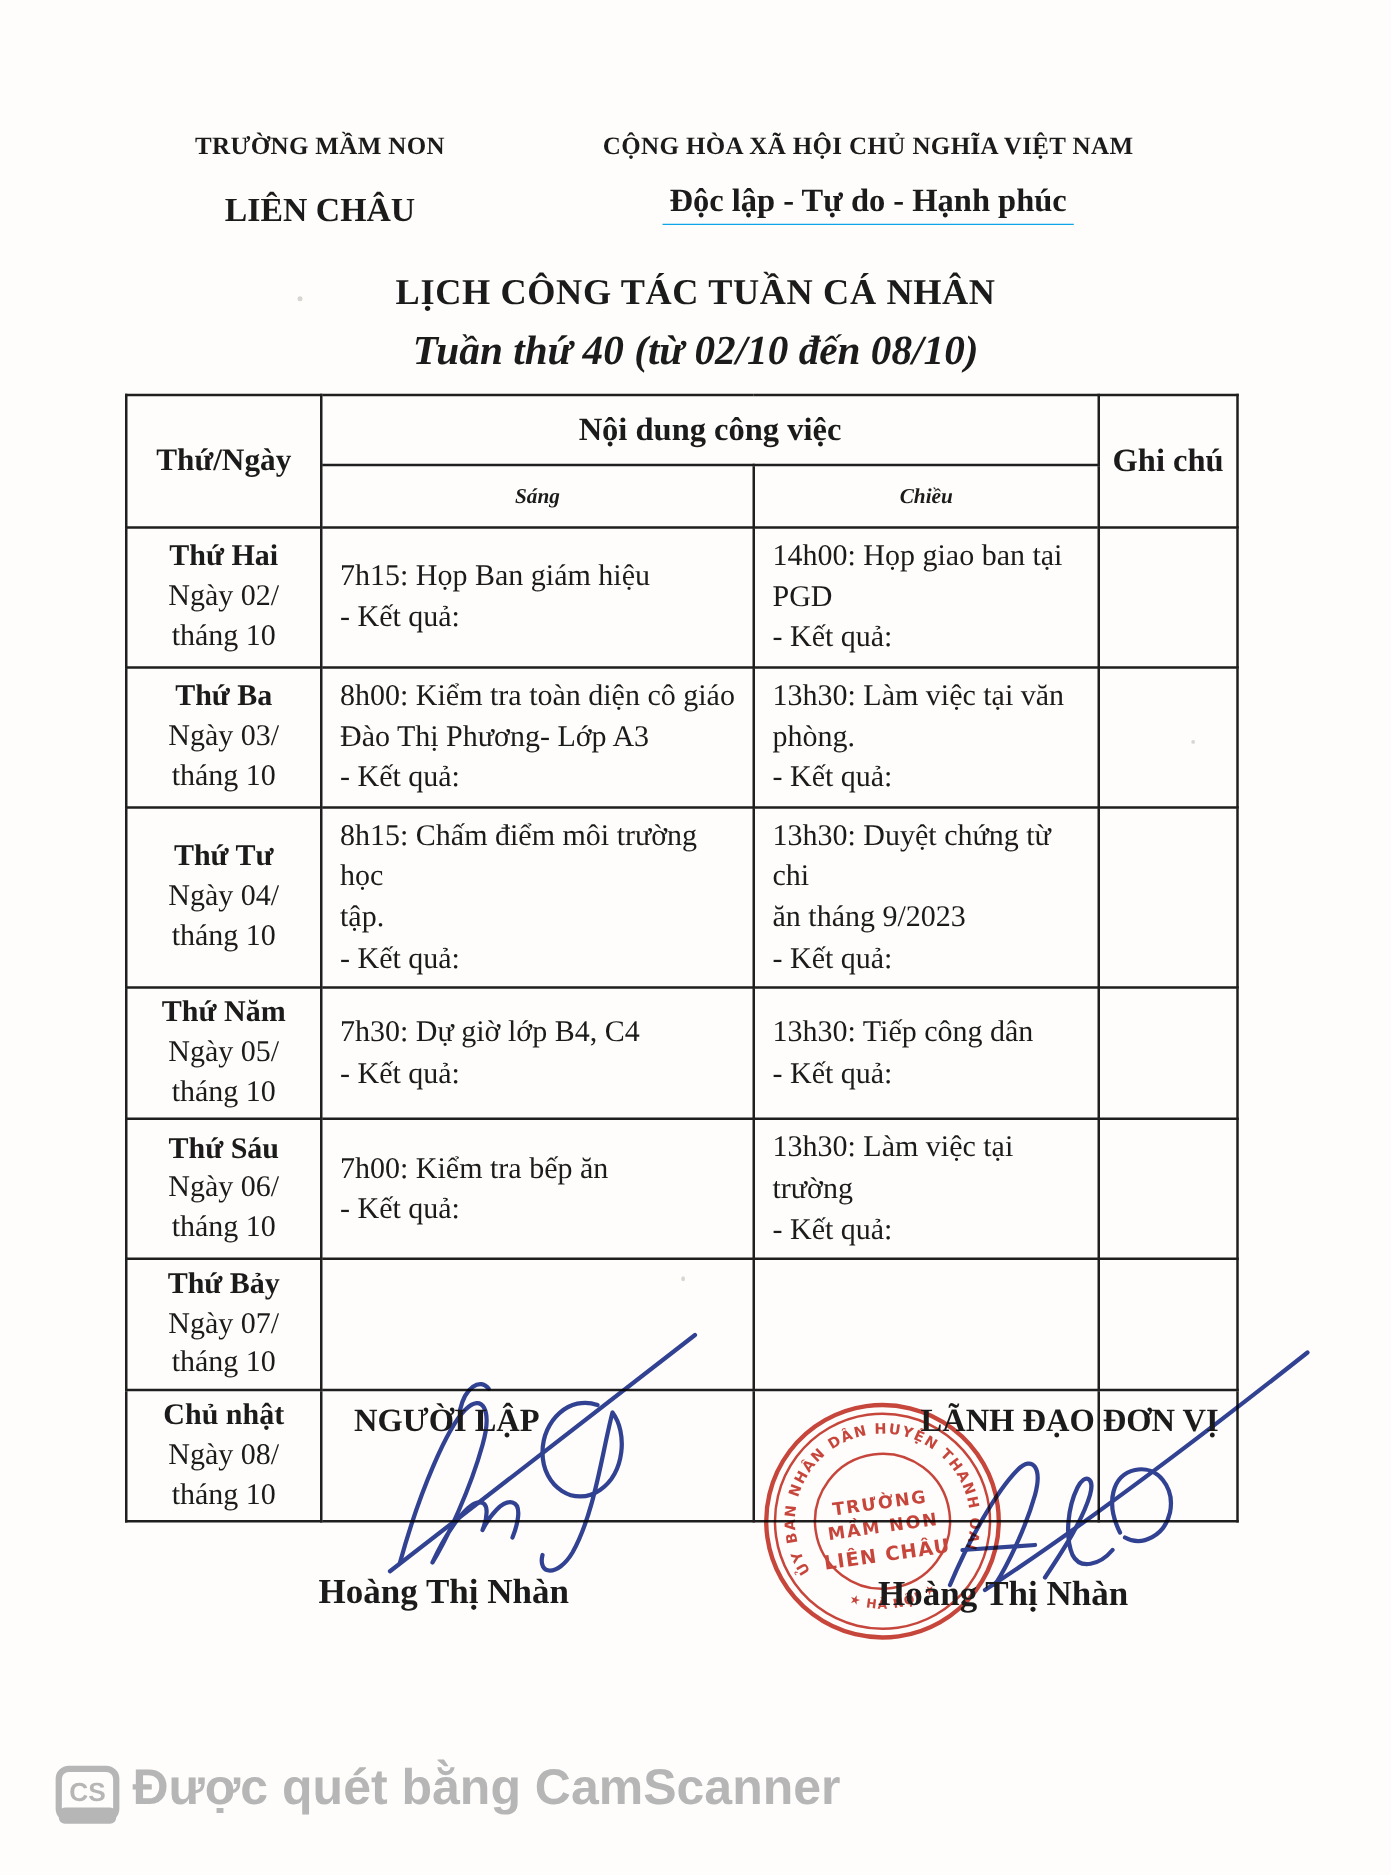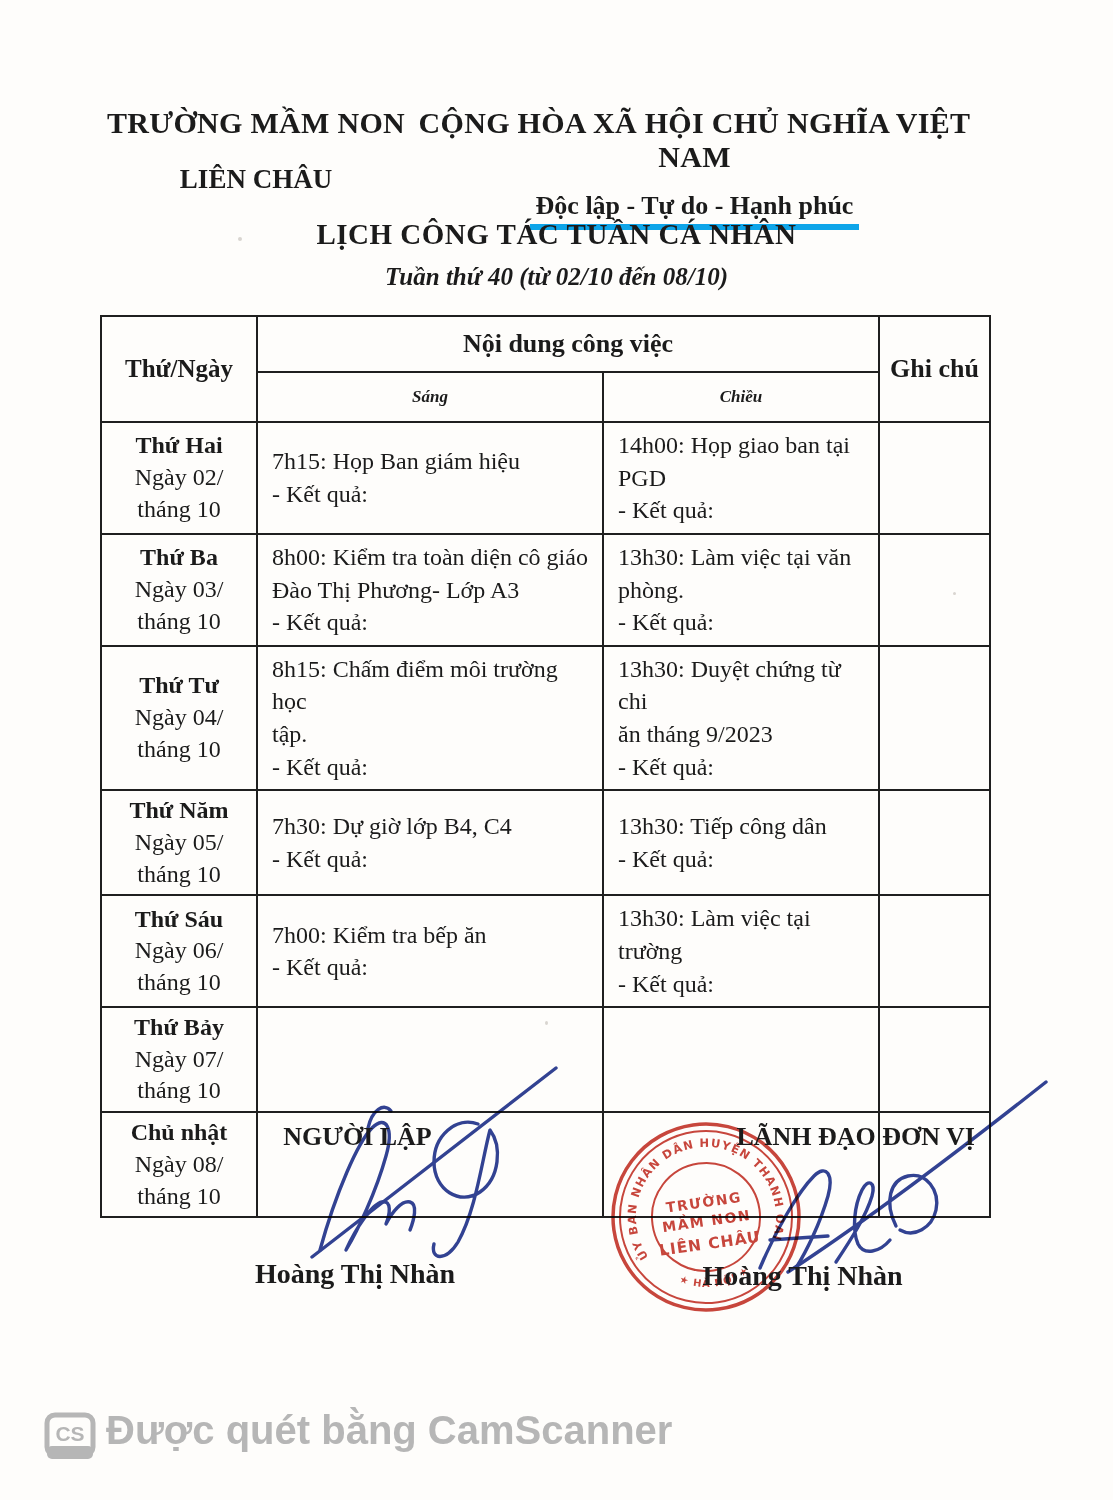--- a/index.html
+++ b/index.html
@@ -6,28 +6,28 @@
   body {
     width:1113px; height:1500px; position:relative; overflow:hidden;
     background:#fefdfb; color:#1b1b1b;
     font-family:"Liberation Serif","DejaVu Serif",serif;
   }
   .abs { position:absolute; }
 
   
   .header-left  { left:96px;  top:106px; width:320px; text-align:center; }
   .header-right { left:412px; top:106px; width:565px; text-align:center; }
-  .org-line1, .nat-line1 { font-size:30px; font-weight:bold; letter-spacing:.3px; }
+  .org-line1, .nat-line1 { font-size:20px; font-weight:bold; letter-spacing:.3px; }
   .org-line2 { font-size:27px; font-weight:bold; margin-top:24px; }
   .nat-line2 {
     display:inline-block; font-size:26px; font-weight:bold; margin-top:17px;
-    border-bottom:6px solid #0ea5e9; padding:0 6px 3px 6px;
+    border-bottom:1px solid #0ea5e9; padding:0 6px 3px 6px;
   }
   .doc-title    { left:0; top:218px; width:1113px; text-align:center; font-size:29px; font-weight:bold; letter-spacing:.5px; }
-  .doc-subtitle { left:0; top:263px; width:1113px; text-align:center; font-size:25px; font-weight:bold; font-style:italic; }
+  .doc-subtitle { left:0; top:263px; width:1113px; text-align:center; font-size:33px; font-weight:bold; font-style:italic; }
 
   
   table.schedule { position:absolute; left:100px; top:315px; border-collapse:collapse; table-layout:fixed; }
   table.schedule td { border:2px solid #1f1f1f; overflow:hidden; }
   .h-day     { font-size:25px; font-weight:bold; text-align:center; vertical-align:middle; }
   .h-content { font-size:26px; font-weight:bold; text-align:center; vertical-align:middle; }
   .h-sub     { font-size:17px; font-weight:bold; font-style:italic; text-align:center; vertical-align:middle; }
   .h-notes   { font-size:26px; font-weight:bold; text-align:center; vertical-align:middle; }
   .cell-day  { text-align:center; vertical-align:middle; font-size:24px; line-height:1.32; padding:4px 2px; }
   .cell-day .day-name { font-weight:bold; }

